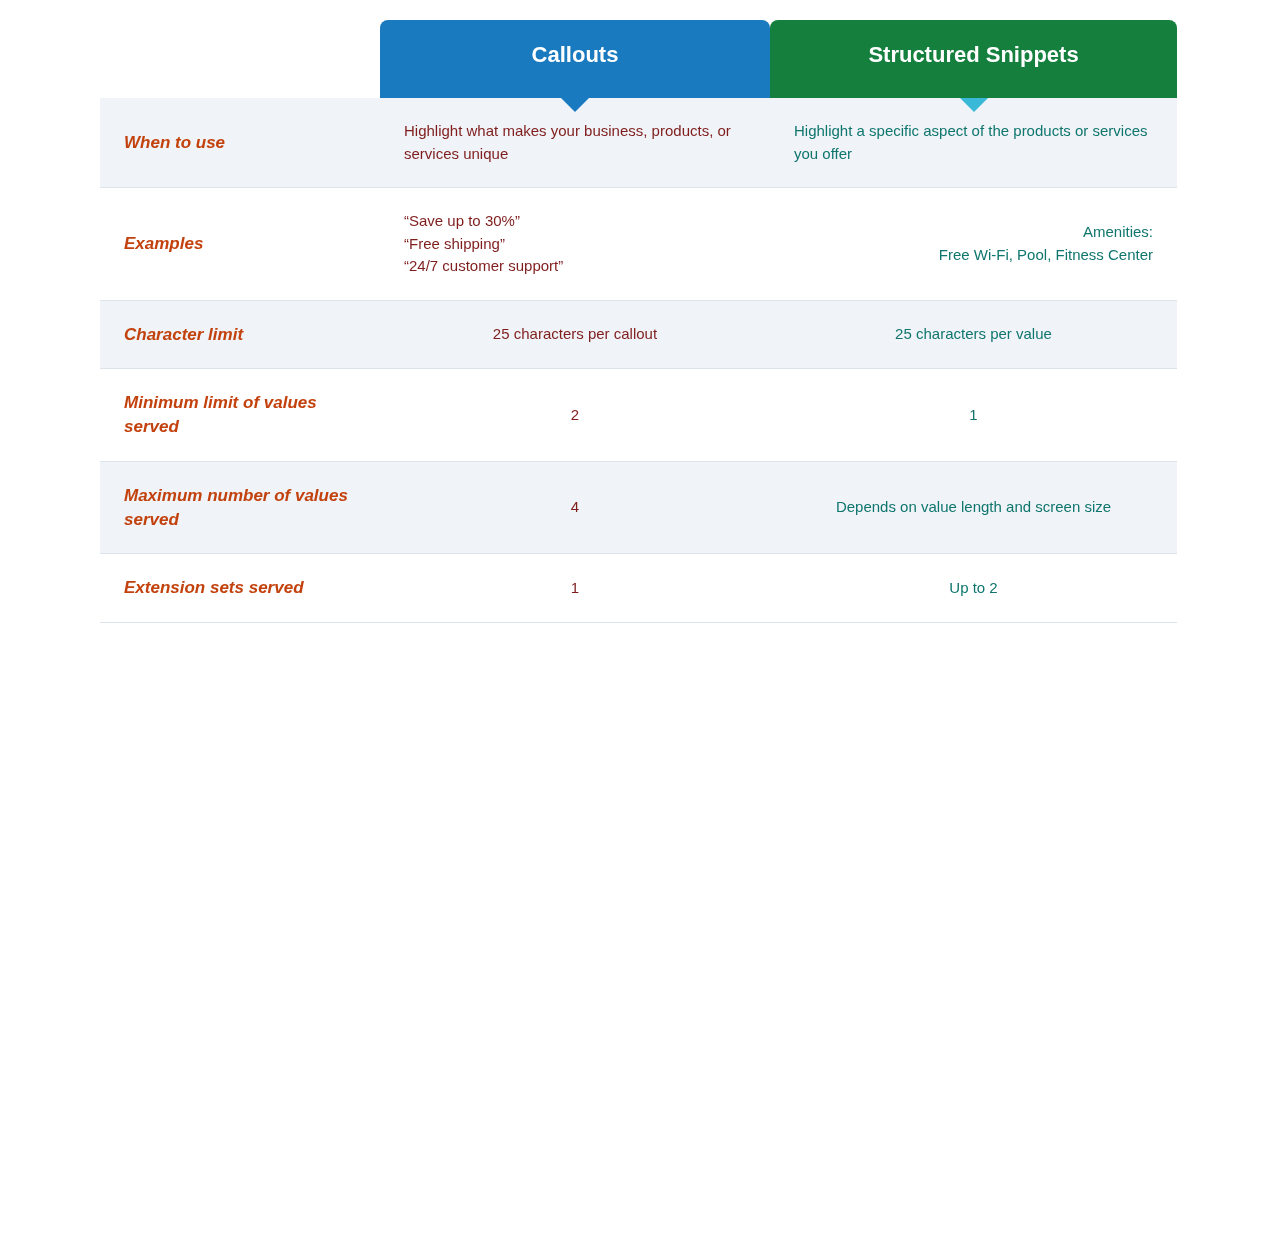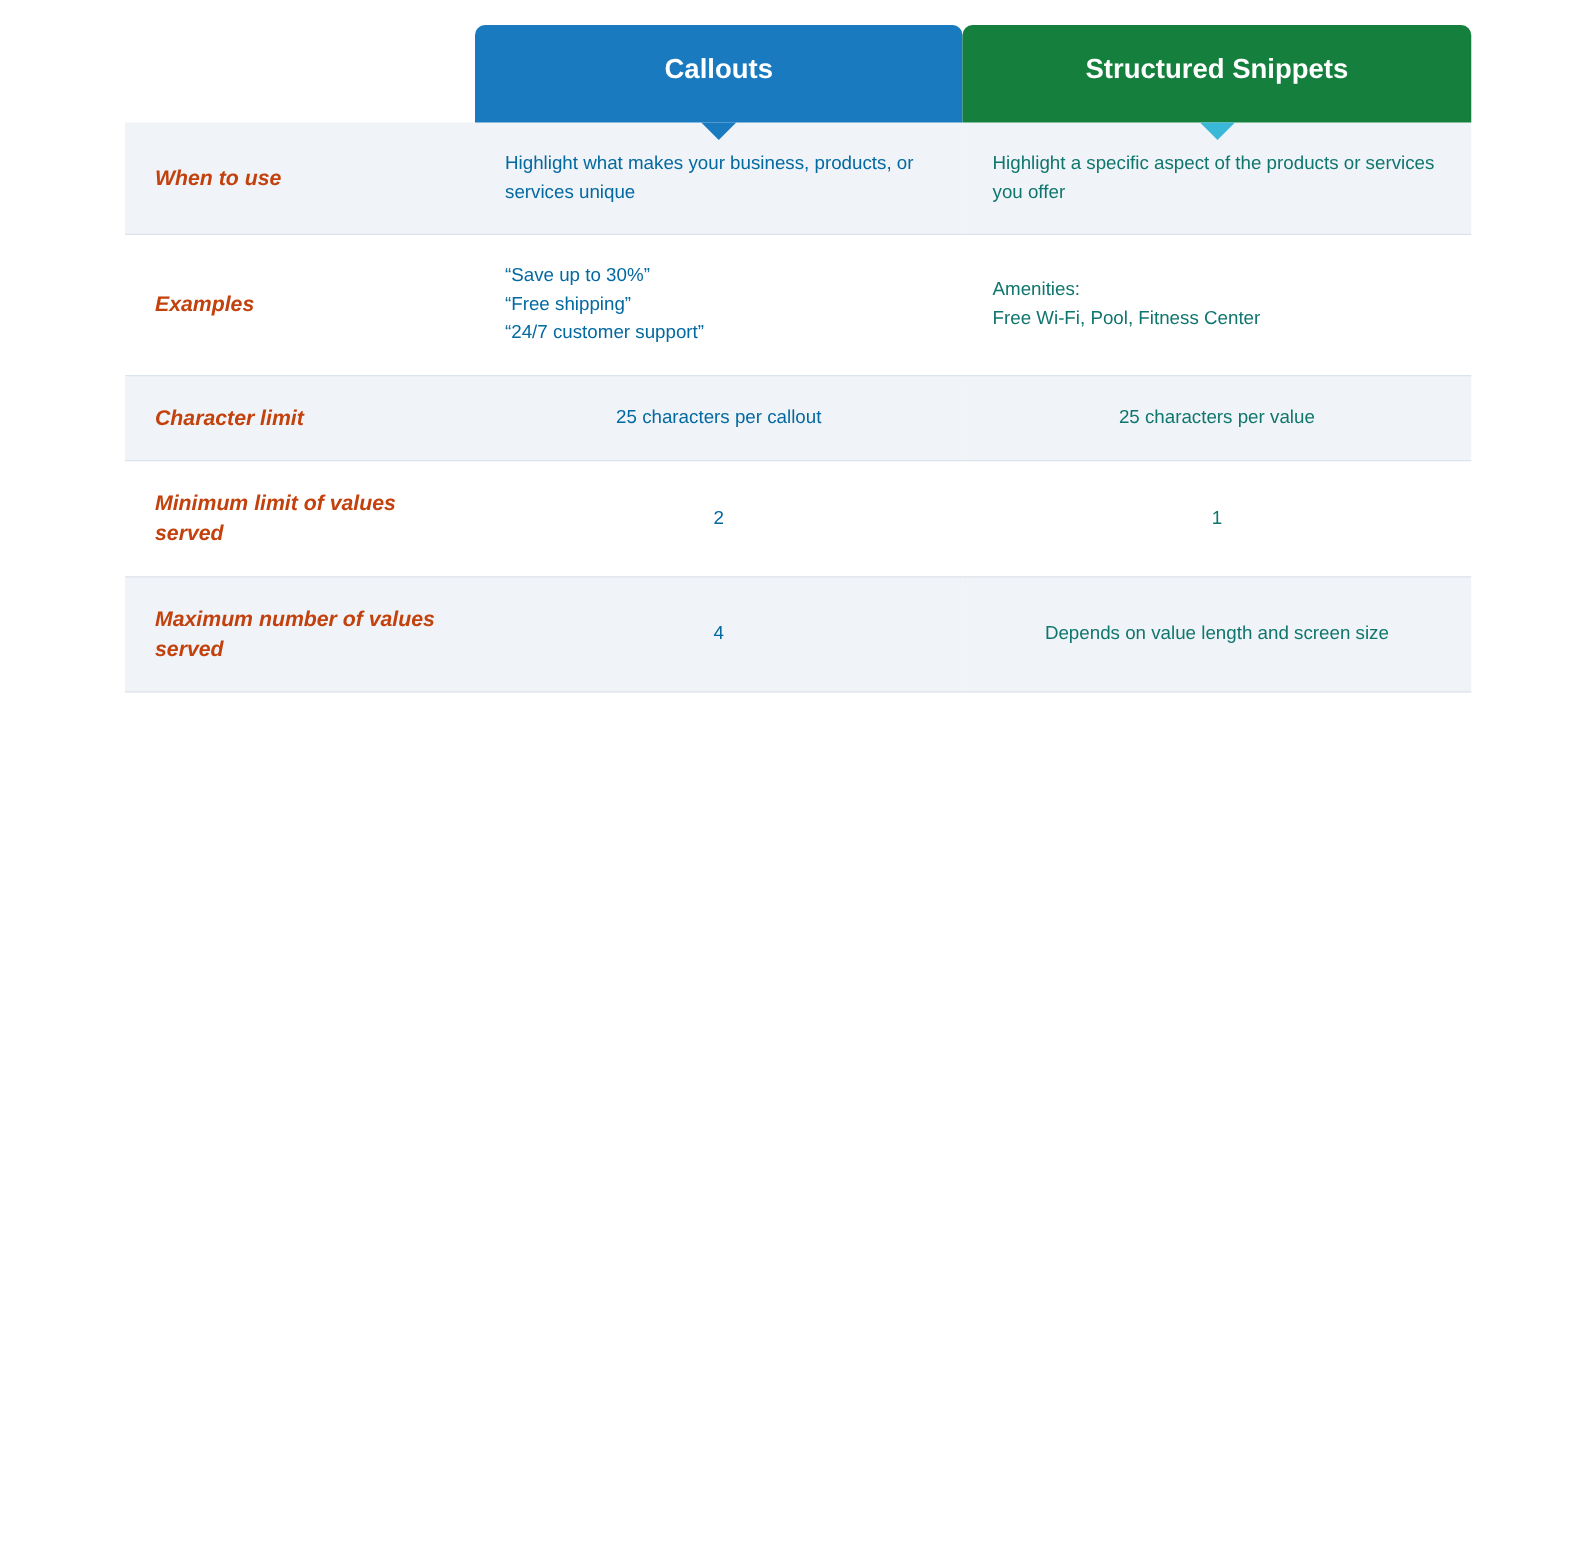--- a/index.html
+++ b/index.html
@@ -102,21 +102,21 @@
       font-size: 17px;
       color: #c2410c;
       line-height: 1.4;
       width: 280px;
       vertical-align: middle;
       font-style: italic;
     }
 
     .row-callouts {
       width: 390px;
-      color: #0369a1;
+      color: #7f1d1d;
       font-size: 15px;
       line-height: 1.5;
       text-align: center;
       vertical-align: middle;
     }
 
     .row-snippets {
       width: 407px;
       color: #0f766e;
       font-size: 15px;
@@ -146,31 +146,36 @@
   </thead>
   <tbody id="table-body">
   <tr class="data-row">
         <td class="row-label">When to use</td>
         <td class="row-callouts" style="text-align: left;">Highlight what makes your business, products, or services unique</td>
         <td class="row-snippets" style="text-align: left;">Highlight a specific aspect of the products or services you offer</td>
       </tr>
       <tr class="data-row">
         <td class="row-label">Examples</td>
         <td class="row-callouts" style="text-align: left;">“Save up to 30%”<br>“Free shipping”<br>“24/7 customer support”</td>
-        <td class="row-snippets" style="text-align: left;"><span class="bold-label">Amenities:</span><br>Free Wi-Fi, Pool, Fitness Center</td>
+        <td class="row-snippets" style="text-align: right;"><span class="bold-label">Amenities:</span><br>Free Wi-Fi, Pool, Fitness Center</td>
       </tr>
       <tr class="data-row">
         <td class="row-label">Character limit</td>
         <td class="row-callouts">25 characters per callout</td>
         <td class="row-snippets">25 characters per value</td>
       </tr>
       <tr class="data-row">
         <td class="row-label">Minimum limit of values served</td>
         <td class="row-callouts">2</td>
         <td class="row-snippets">1</td>
       </tr>
       <tr class="data-row">
         <td class="row-label">Maximum number of values served</td>
         <td class="row-callouts">4</td>
         <td class="row-snippets">Depends on value length and screen size</td>
       </tr>
+      <tr class="data-row">
+        <td class="row-label">Extension sets served</td>
+        <td class="row-callouts">1</td>
+        <td class="row-snippets">Up to 2</td>
+      </tr>
     </tbody>
 </table>
 
 </body></html>

